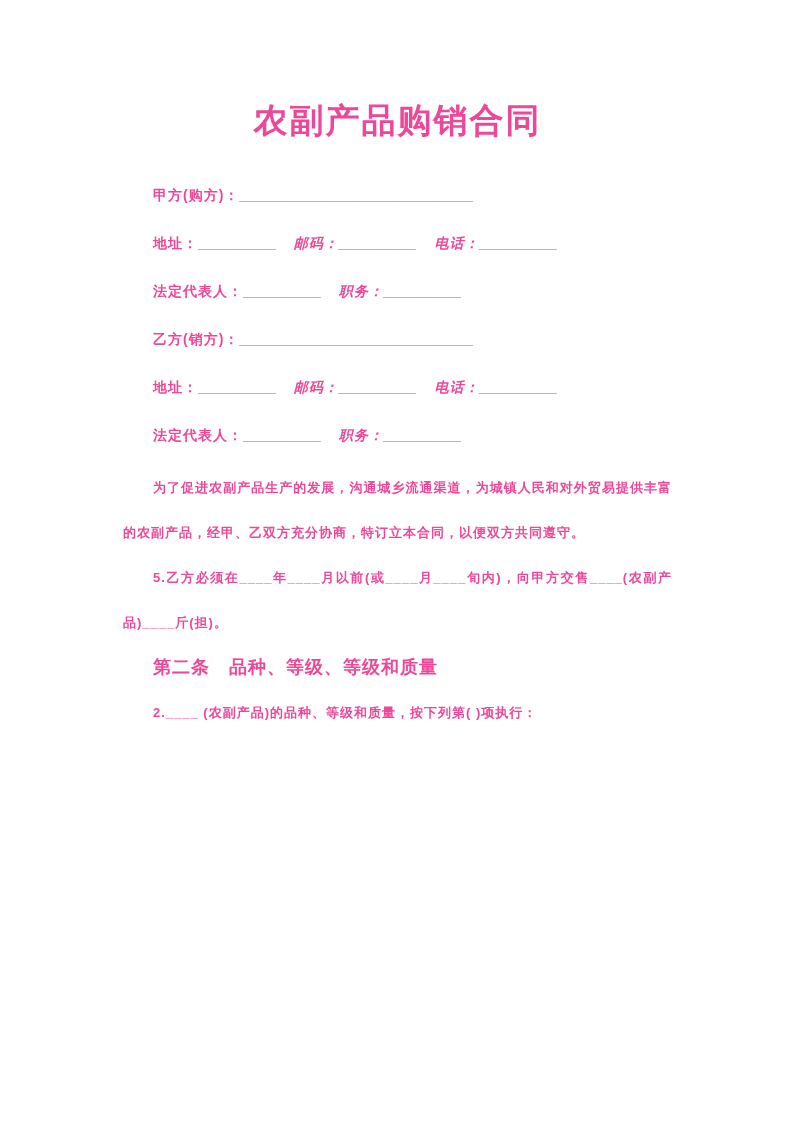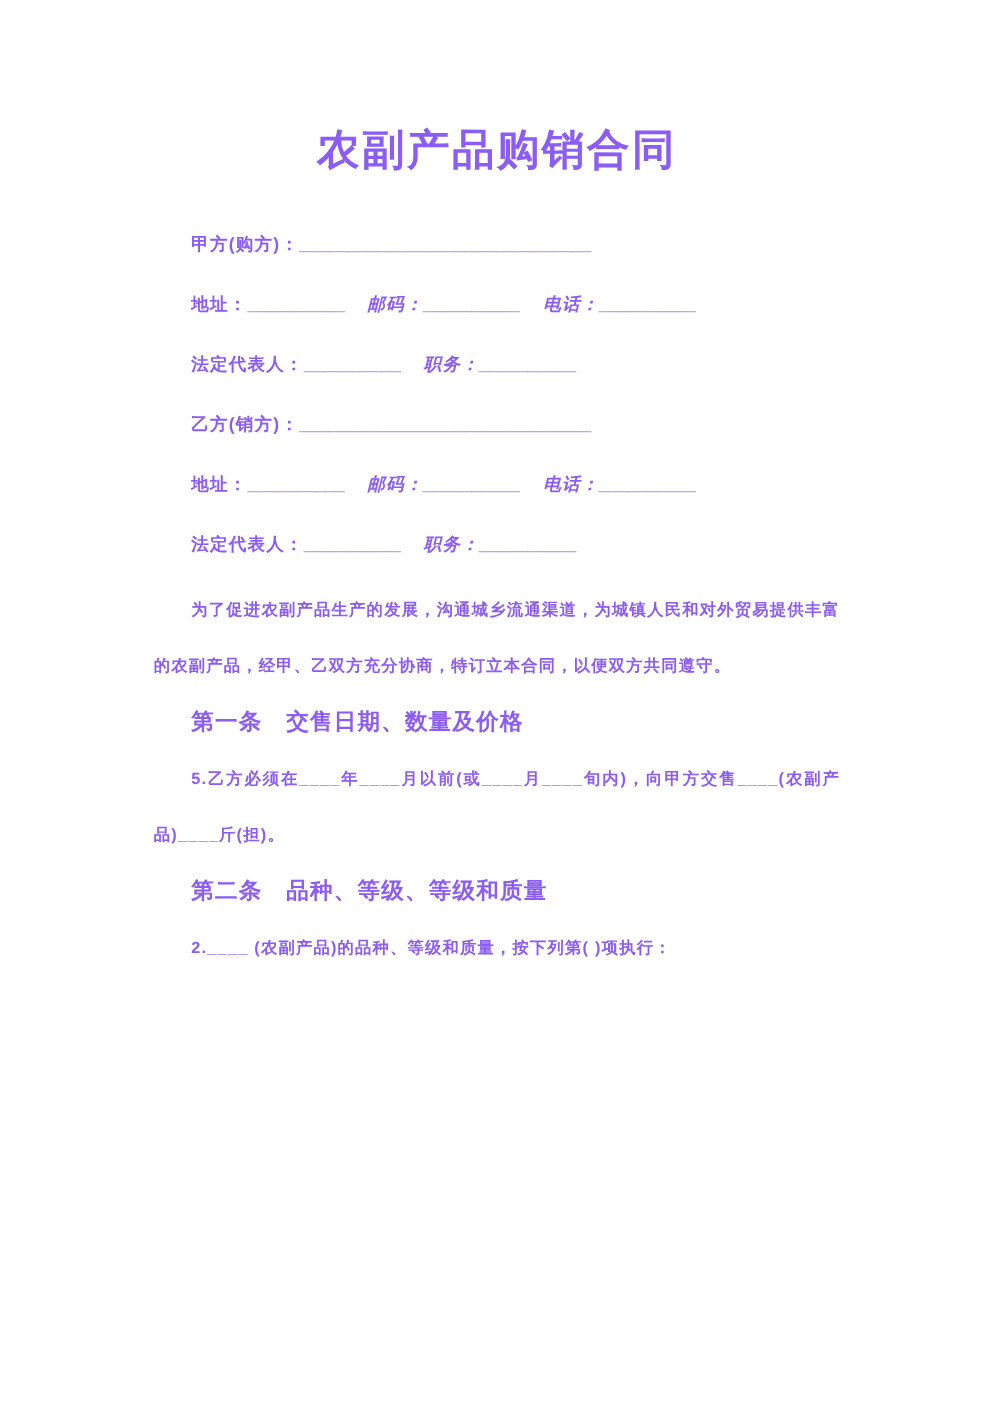--- a/index.html
+++ b/index.html
@@ -10,21 +10,21 @@
   .page {
     position: relative;
     width: 794px;
     height: 1123px;
     margin: 0 auto;
     background: #ffffff;
     box-sizing: border-box;
     padding: 100px 122px 11px 123px;
     font-family: "Liberation Sans", "DejaVu Sans", sans-serif;
     font-weight: bold;
-    color: #8b5cf6;
+    color: #ec4899;
     overflow: hidden;
   }
   .doc-title {
     margin: 0 0 45px 0;
     text-align: center;
     font-size: 34px;
     line-height: 40px;
     font-weight: bold;
     letter-spacing: 2px;
     white-space: nowrap;
@@ -120,19 +120,18 @@
     <span class="field">
       <span class="label">法定代表人：</span><span class="blank">__________</span>
     </span>
     <span class="field">
       <span class="label">职务：</span><span class="blank">__________</span>
     </span>
   </div>
 
   <p class="para">为了促进农副产品生产的发展，沟通城乡流通渠道，为城镇人民和对外贸易提供丰富的农副产品，经甲、乙双方充分协商，特订立本合同，以便双方共同遵守。</p>
 
-  <p class="section-heading">第一条　交售日期、数量及价格</p>
   <p class="para">5.乙方必须在____年____月以前(或____月____旬内)，向甲方交售____(农副产品)____斤(担)。</p>
 
   <p class="section-heading">第二条　品种、等级、等级和质量</p>
   <p class="para">2.____ (农副产品)的品种、等级和质量，按下列第( )项执行：</p>
 
 </div>
 
 </body></html>

